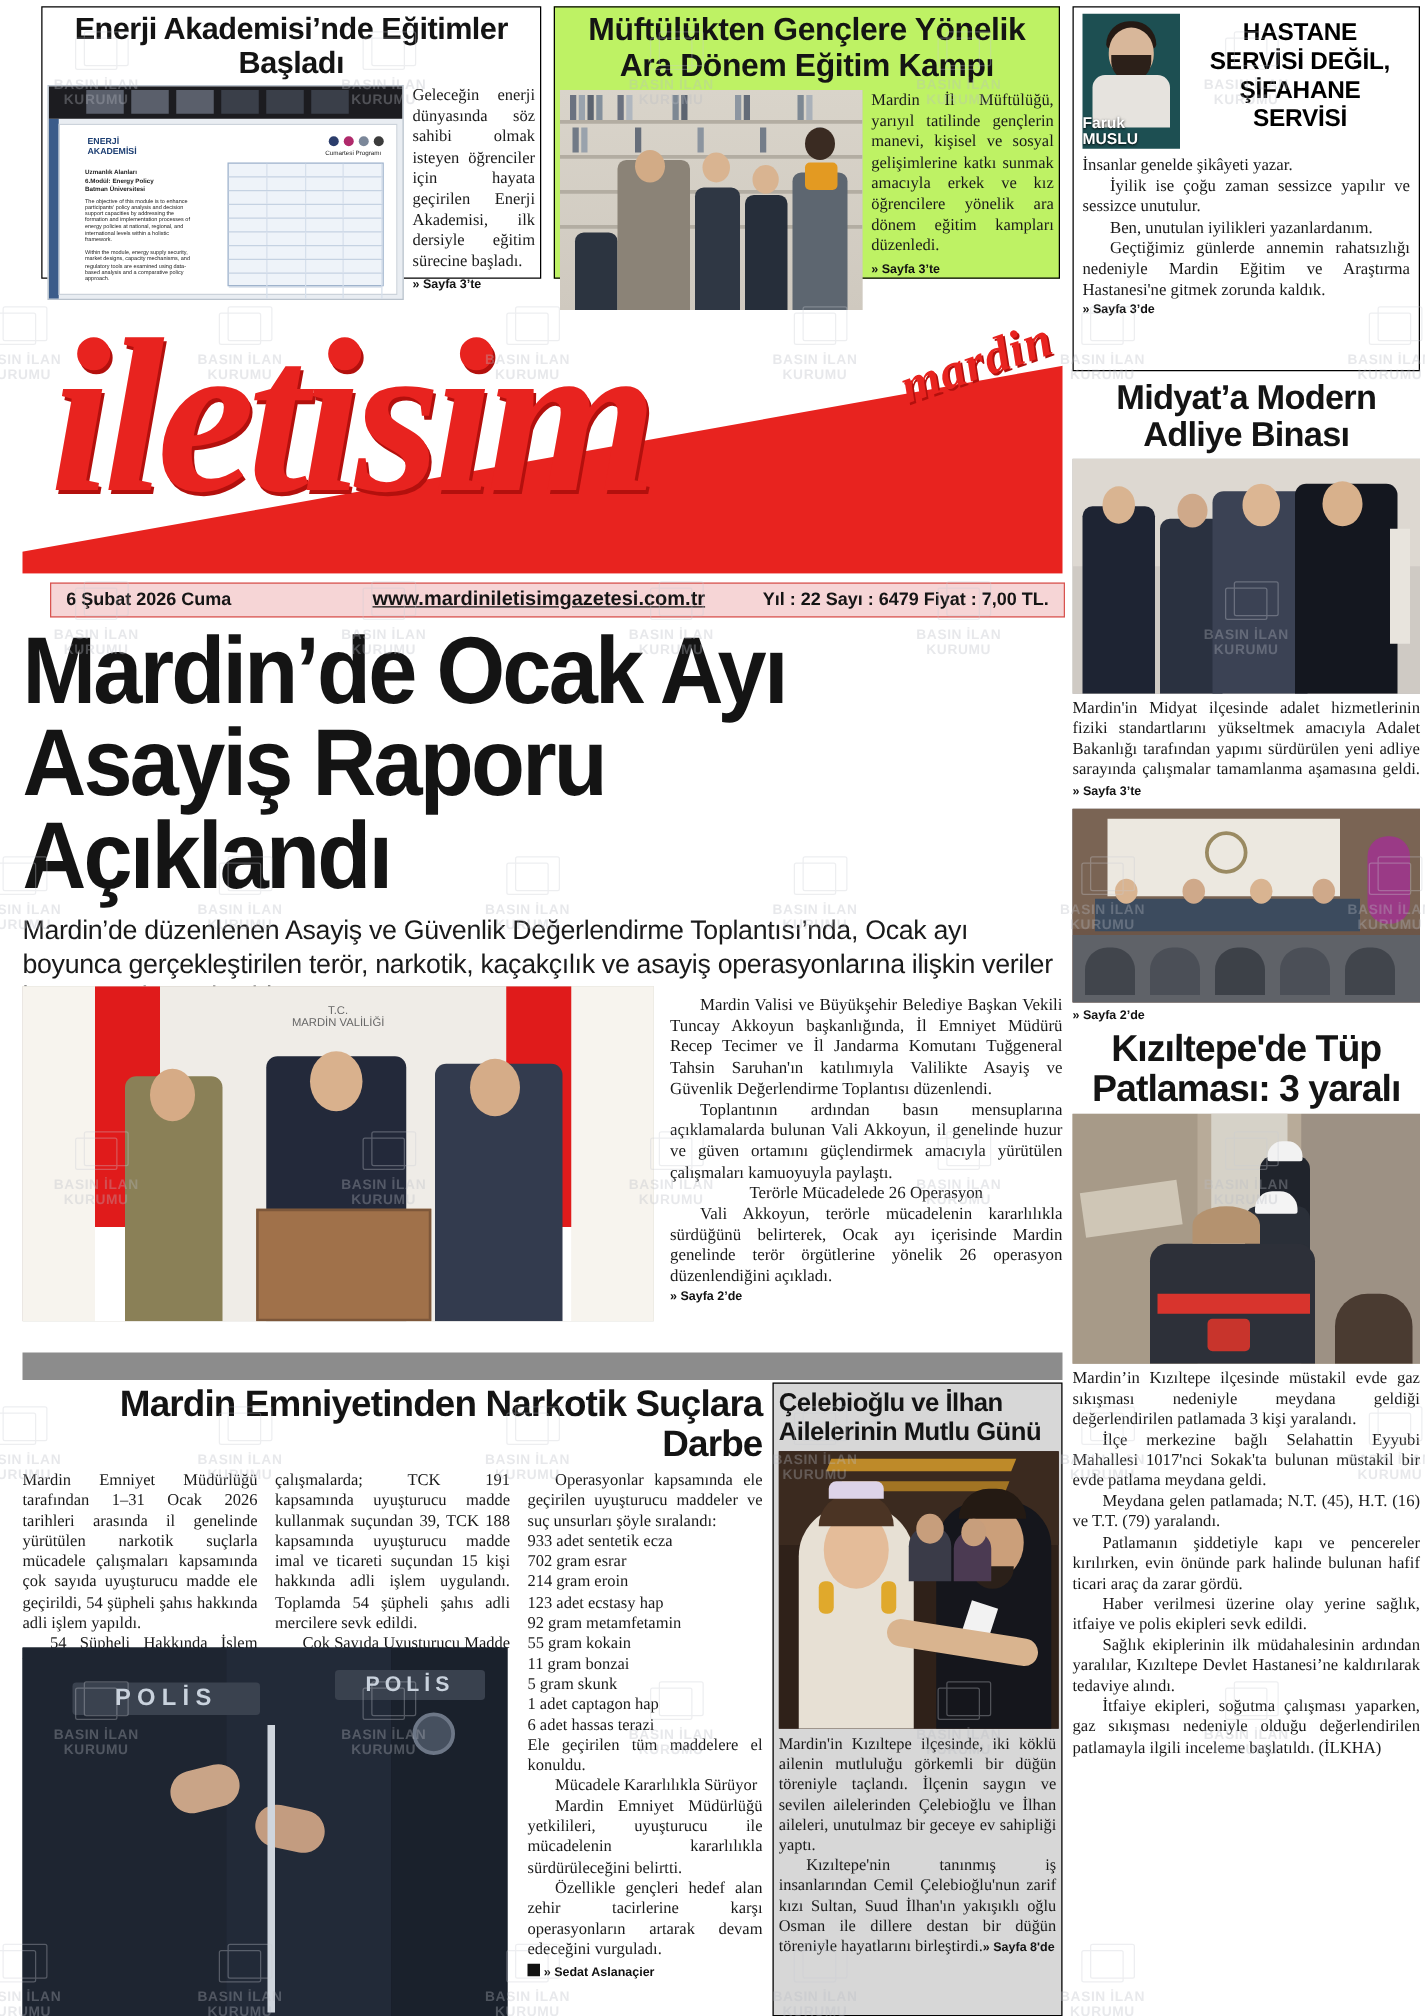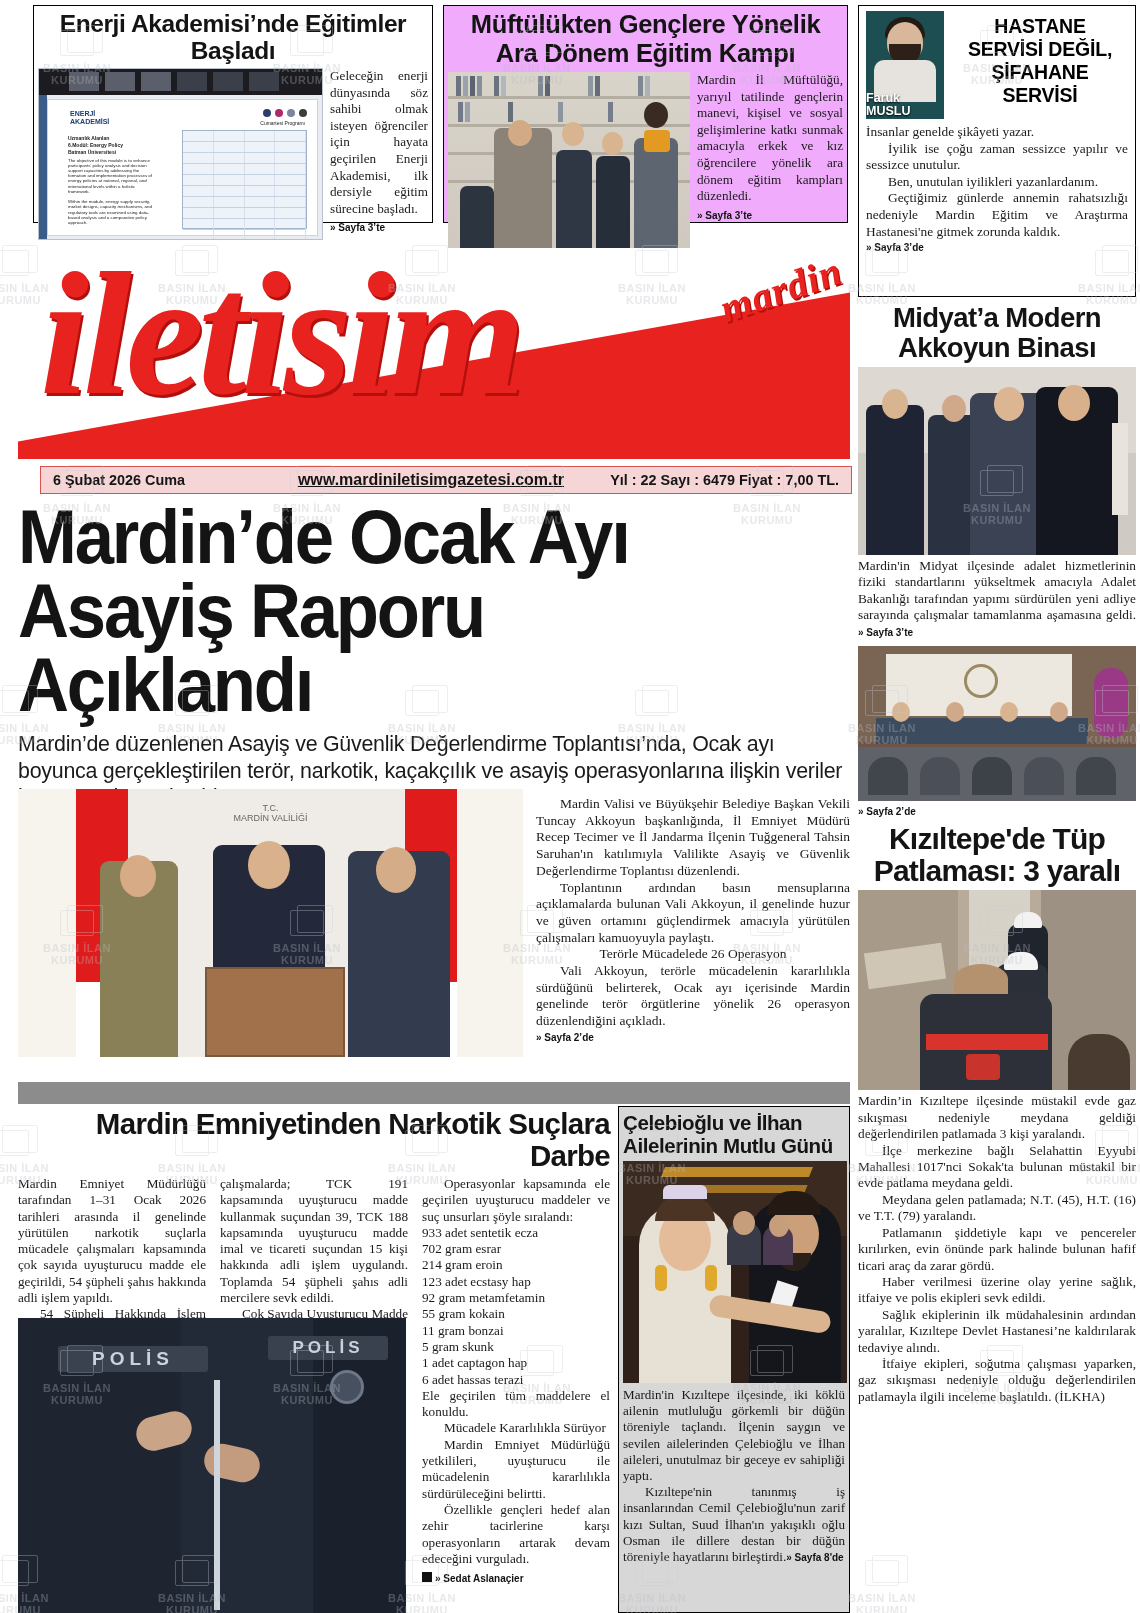--- a/index.html
+++ b/index.html
@@ -28,21 +28,21 @@
     border:1.3px solid #c9ccd3; border-radius:2px;
   }
   .wm b:after{
     content:""; position:absolute; left:6px; top:-6px; width:34px; height:26px;
     border:1.3px solid #c9ccd3; border-radius:2px;
   }
 
   
   .topstrip { position:absolute; left:0; top:0; width:1140px; height:228px; }
   .box-a { position:absolute; left:33px; top:5px; width:400px; height:218px; border:1.5px solid #000; background:#fff; padding:4px; }
-  .box-b { position:absolute; left:443px; top:5px; width:405px; height:218px; border:1.5px solid #000; background:#f0abfc; padding:4px; }
+  .box-b { position:absolute; left:443px; top:5px; width:405px; height:218px; border:1.5px solid #000; background:#bef264; padding:4px; }
 
   .box-a .head { font-size:24.5px; line-height:27px; text-align:center; letter-spacing:-.4px; }
   .box-b .head { font-size:25.5px; line-height:29px; text-align:center; letter-spacing:-.3px; }
 
   .box-inner { display:flex; gap:7px; margin-top:4px; }
 
   
   .ph-energy { width:285px; height:172px; background:#e9edf2; position:relative; border:1px solid #b9c2cc; }
   .ph-energy .vidbar { position:absolute; left:0; top:0; width:100%; height:26px; background:#1c1c20; }
   .ph-energy .vidbar .tile { position:absolute; top:3px; width:30px; height:19px; background:#5a5f6b; }
@@ -389,33 +389,33 @@
     <div class="man" style="left:82px;width:78px;height:196px;background:#8a8057"></div>
     <div class="head" style="left:102px;top:66px;width:36px;height:42px;background:#d6ab86"></div>
     <div class="man" style="left:195px;width:112px;height:212px;background:#23293a"></div>
     <div class="head" style="left:230px;top:52px;width:42px;height:48px;background:#d9b18d"></div>
     <div class="man" style="left:330px;width:102px;height:206px;background:#333b4e"></div>
     <div class="head" style="left:358px;top:58px;width:40px;height:46px;background:#d5ac88"></div>
     <div class="podium"></div>
   </div>
 
   <div class="lead-text body-txt">
-    <p>Mardin Valisi ve Büyükşehir Belediye Başkan Vekili Tuncay Akkoyun başkanlığında, İl Emniyet Müdürü Recep Tecimer ve İl Jandarma İlçenin Tuğgeneral Tahsin Saruhan'ın katılımıyla Valilikte Asayiş ve Güvenlik Değerlendirme Toplantısı düzenlendi.</p>
+    <p>Mardin Valisi ve Büyükşehir Belediye Başkan Vekili Tuncay Akkoyun başkanlığında, İl Emniyet Müdürü Recep Tecimer ve İl Jandarma Komutanı Tuğgeneral Tahsin Saruhan'ın katılımıyla Valilikte Asayiş ve Güvenlik Değerlendirme Toplantısı düzenlendi.</p>
     <p>Toplantının ardından basın mensuplarına açıklamalarda bulunan Vali Akkoyun, il genelinde huzur ve güven ortamını güçlendirmek amacıyla yürütülen çalışmaları kamuoyuyla paylaştı.</p>
     <p class="ctr">Terörle Mücadelede 26 Operasyon</p>
     <p>Vali Akkoyun, terörle mücadelenin kararlılıkla sürdüğünü belirterek, Ocak ayı içerisinde Mardin genelinde terör örgütlerine yönelik 26 operasyon düzenlendiğini açıkladı.</p>
     <div class="jump">» Sayfa 2’de</div>
   </div>
 
   <div class="rcol">
 
     <div>
       <div class="r-h1">
         <span>Midyat’a Modern</span><br>
-        <span>Akkoyun Binası</span>
+        <span>Adliye Binası</span>
       </div>
       <div class="photo r-ph1">
         <div style="position:absolute;inset:0;background:#cfcac4"></div>
         <div style="position:absolute;left:0;top:0;width:100%;height:46%;background:#ddd8d1"></div>
         <div style="position:absolute;left:8px;bottom:0;width:58px;height:150px;background:#1e2433;border-radius:8px 8px 0 0"></div>
         <div style="position:absolute;left:24px;top:22px;width:26px;height:30px;border-radius:50%;background:#d9b491"></div>
         <div style="position:absolute;left:70px;bottom:0;width:50px;height:140px;background:#2a3140;border-radius:8px 8px 0 0"></div>
         <div style="position:absolute;left:84px;top:28px;width:24px;height:27px;border-radius:50%;background:#cfa98a"></div>
         <div style="position:absolute;left:112px;bottom:0;width:76px;height:162px;background:#3b4254;border-radius:9px 9px 0 0"></div>
         <div style="position:absolute;left:136px;top:20px;width:30px;height:34px;border-radius:50%;background:#dcb693"></div>

